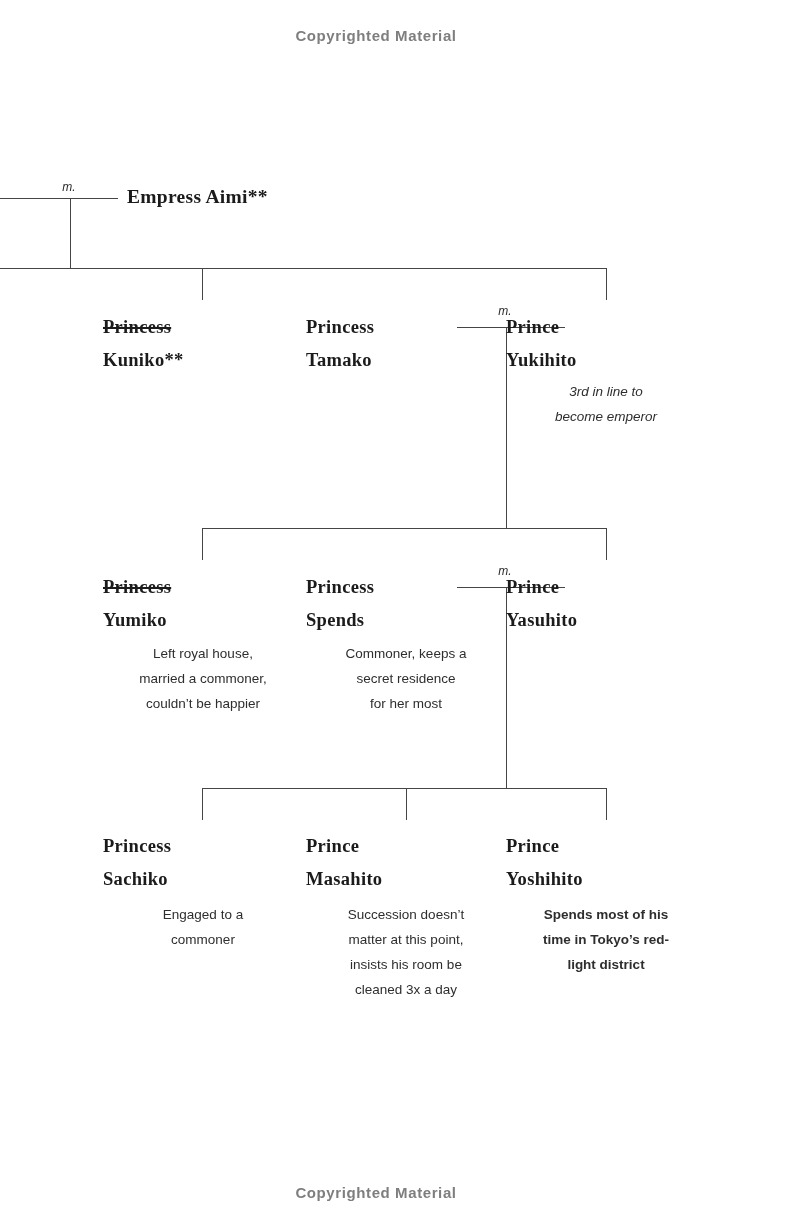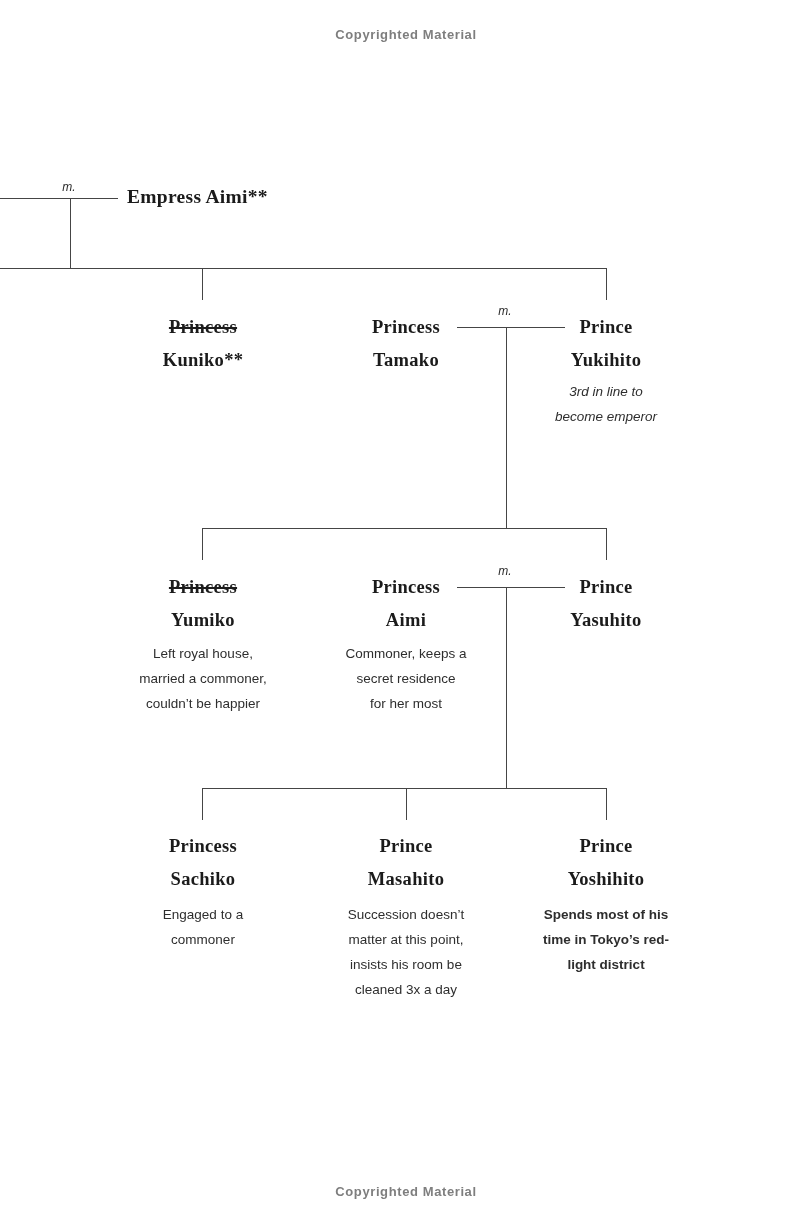--- a/index.html
+++ b/index.html
@@ -10,25 +10,24 @@
     background: #ffffff;
     font-family: "Liberation Sans", sans-serif;
     overflow: hidden;
   }
   .copyright {
     position: absolute;
     left: 0;
     width: 752px;
     text-align: center;
     font-family: "Liberation Sans", sans-serif;
-    font-size: 13px;
+    font-size: 15px;
     font-weight: bold;
     letter-spacing: 0.6px;
     color: #7e7e7e;
-    padding-left: 30px;
   }
   .hline, .vline { position: absolute; background: #454545; }
   .hline { height: 1px; }
   .vline { width: 1px; }
   .m-label {
     position: absolute;
     width: 40px;
     text-align: center;
     font-family: "Liberation Sans", sans-serif;
     font-style: italic;
@@ -40,21 +39,20 @@
     font-family: Liberation Serif, serif;
     font-weight: 700;
     font-size: 19.5px;
     letter-spacing: 0.3px;
     color: #1b1b1b;
     white-space: nowrap;
   }
   .person {
     position: absolute;
     width: 200px;
-    text-align: center;
   }
   .person .name-line {
     font-family: "Liberation Serif", serif;
     font-weight: 700;
     font-size: 18.5px;
     line-height: 33px;
     letter-spacing: 0.3px;
     color: #1b1b1b;
   }
   .struck {
@@ -117,21 +115,21 @@
   <div class="person" style="left:103px;top:571px;">
     <div class="name-line struck">Princess</div>
     <div class="name-line">Yumiko</div>
   </div>
   <div class="desc" style="left:93px;top:641px;">Left royal house,
 married a commoner,
 couldn’t be happier</div>
 
   <div class="person" style="left:306px;top:571px;">
     <div class="name-line">Princess</div>
-    <div class="name-line">Aimi</div>
+    <div class="name-line">Spends</div>
   </div>
   <div class="desc" style="left:296px;top:641px;">Commoner, keeps a
 secret residence
 for her most</div>
 
   <div class="m-label" style="left:485px;top:564px;">m.</div>
   <div class="hline" style="left:457px;top:587px;width:108px;"></div>
   <div class="vline" style="left:506px;top:587px;height:201px;"></div>
 
   <div class="person" style="left:506px;top:571px;">

